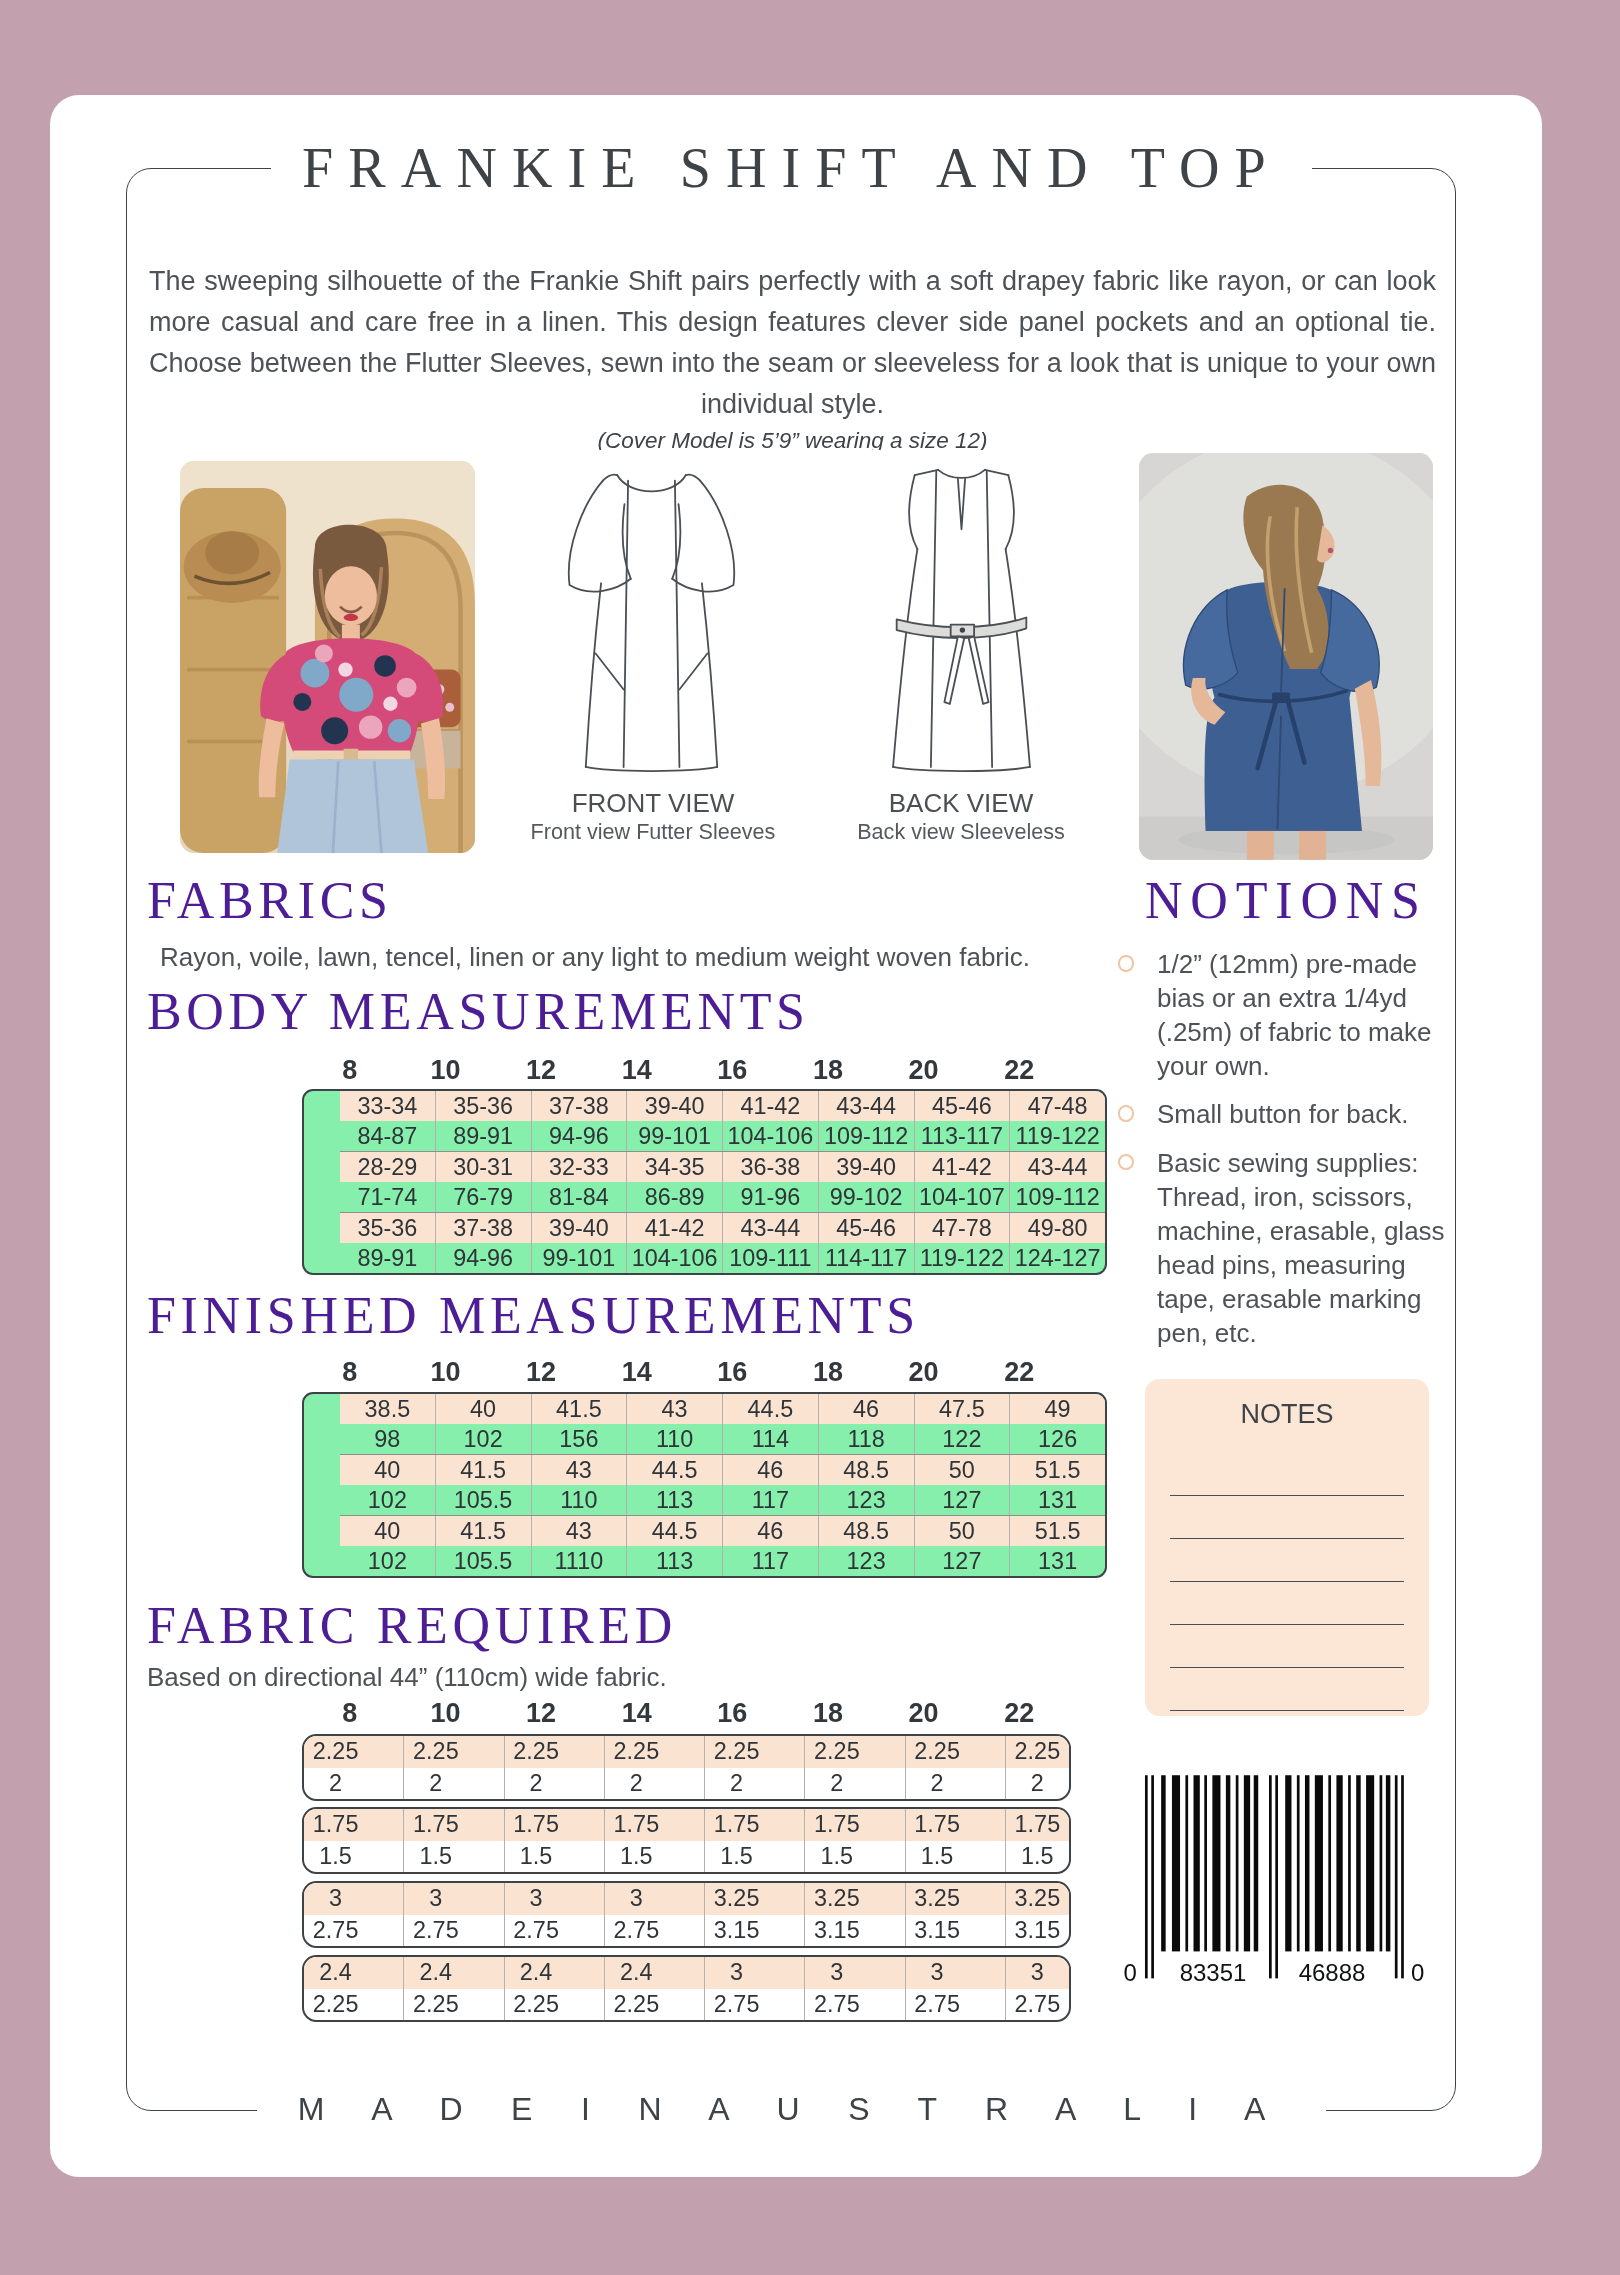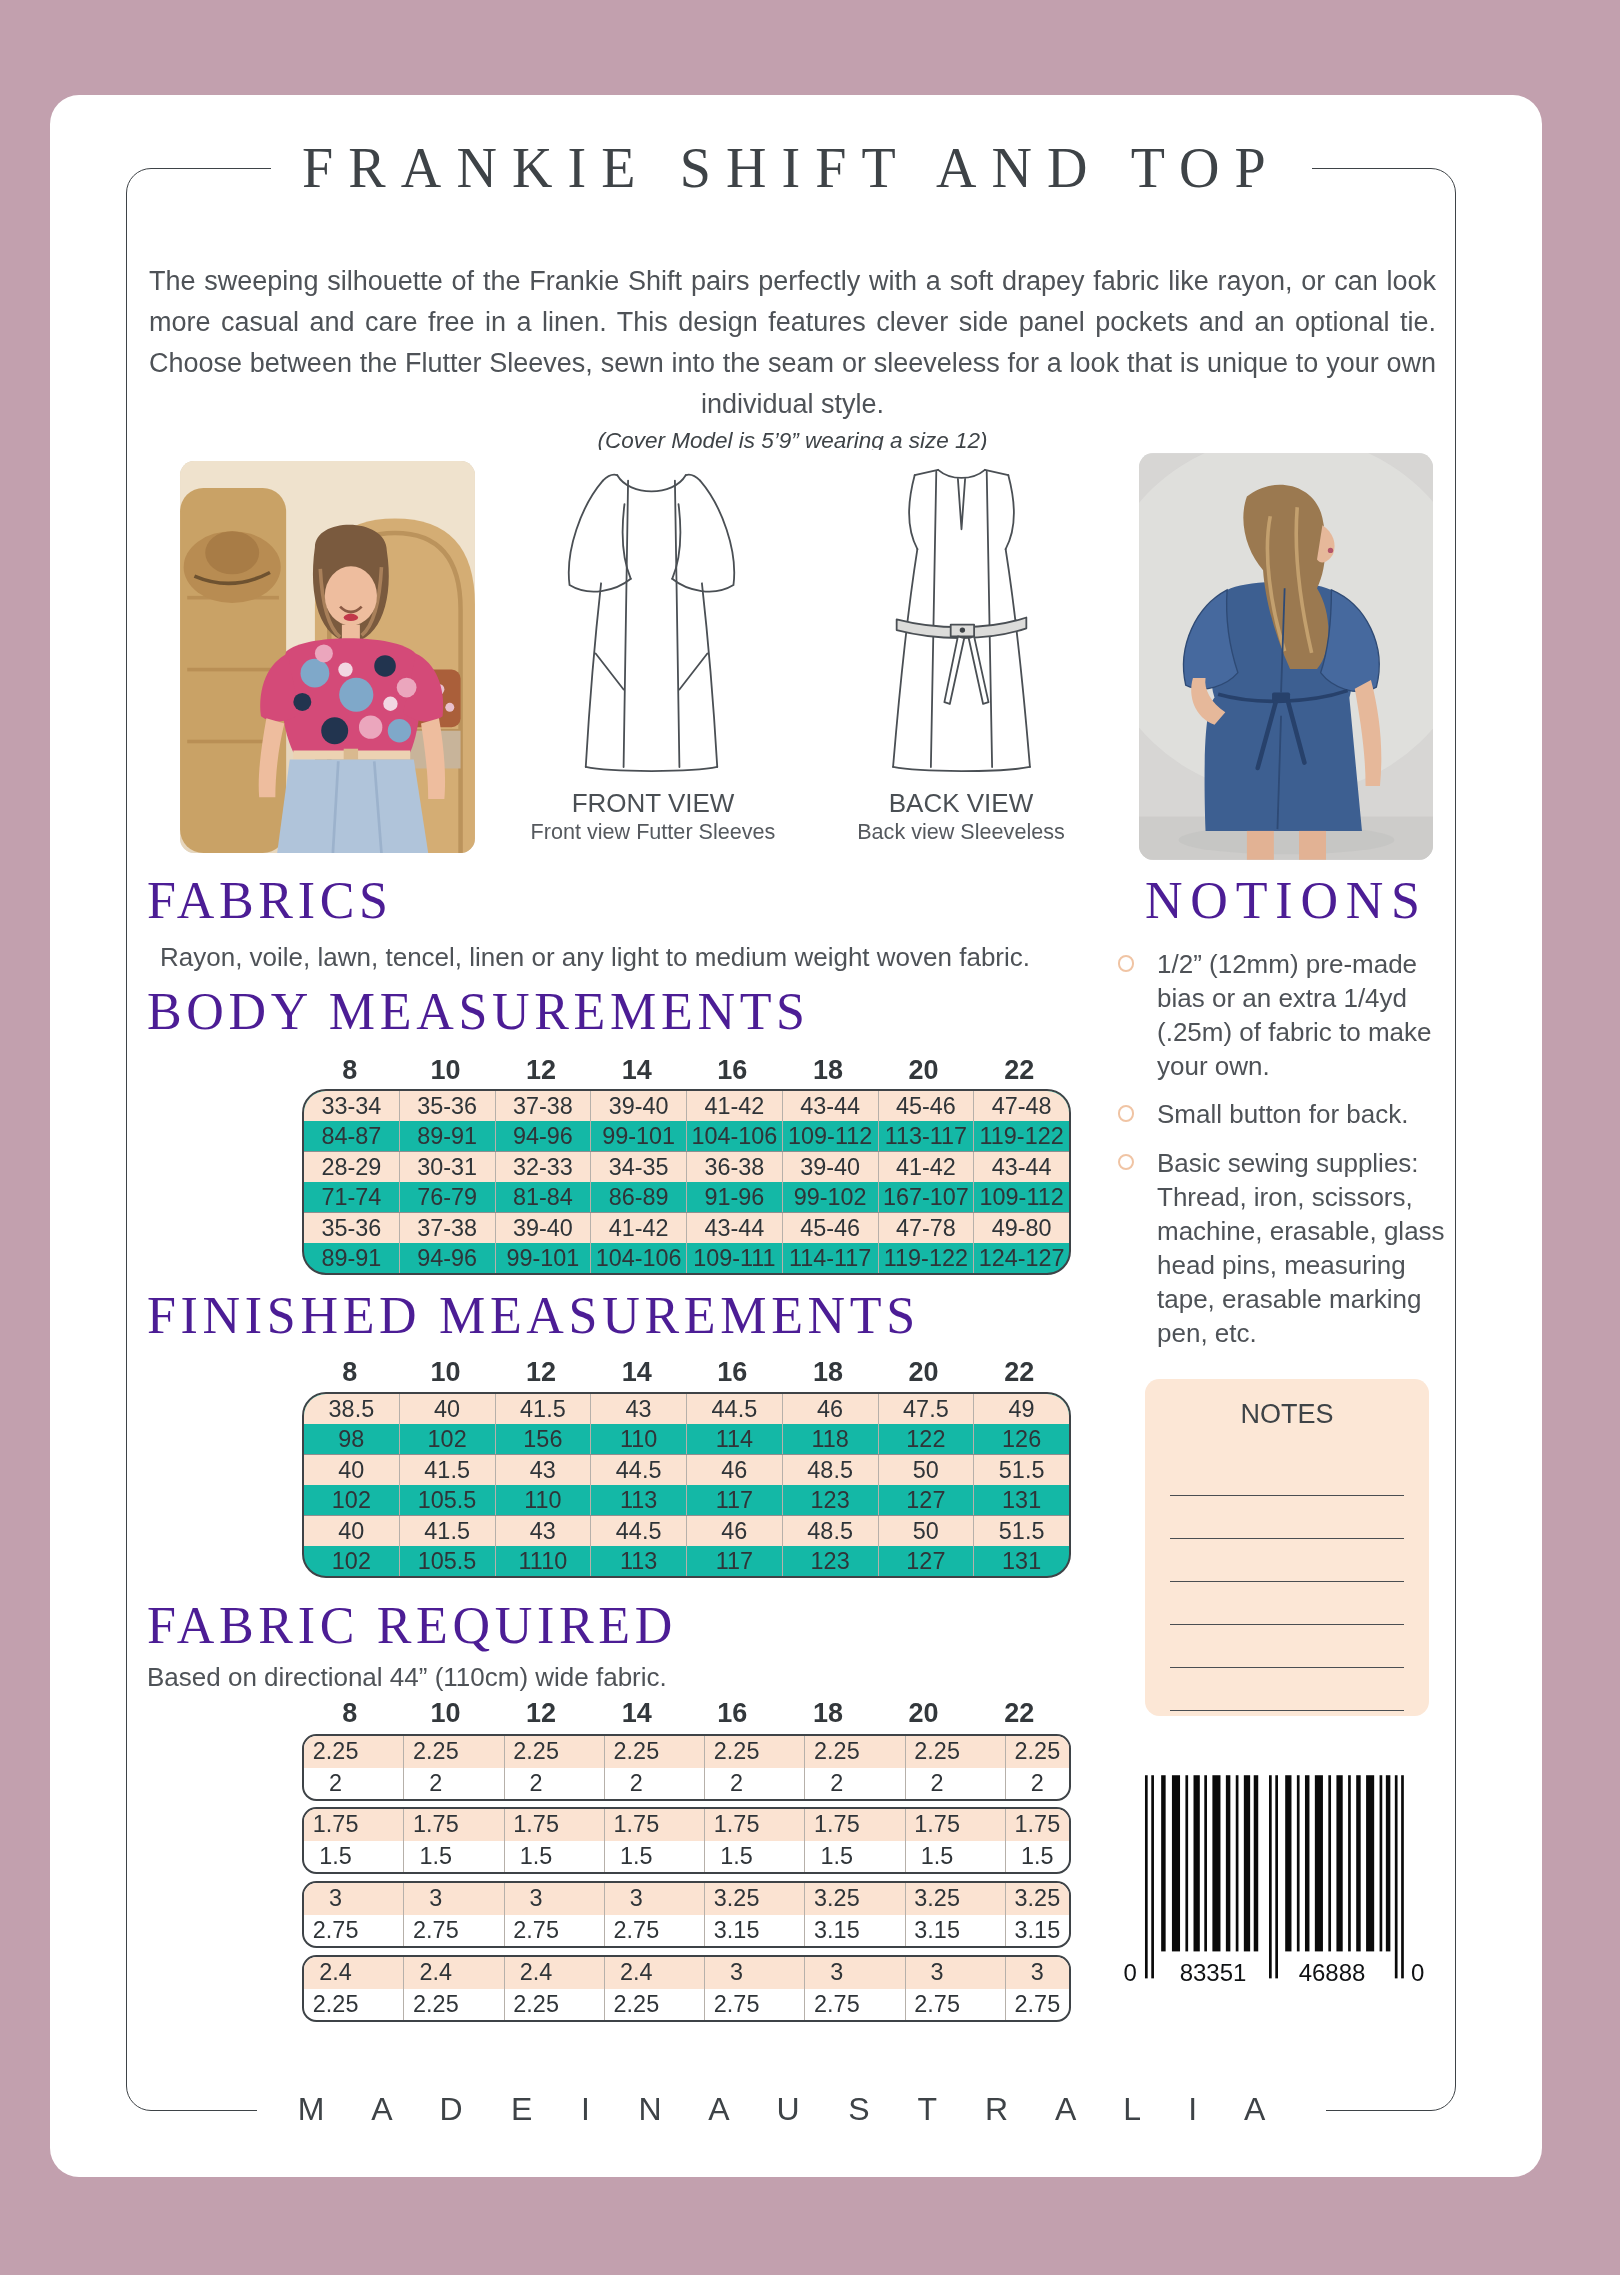--- a/index.html
+++ b/index.html
@@ -16,21 +16,21 @@
   .drawing{position:absolute;background:#fff;}
   #draw-front{left:547px;top:450px;width:209px;height:335px;}
   #draw-back{left:857px;top:450px;width:209px;height:335px;}
   .cap{position:absolute;width:270px;text-align:center;color:#4a4f54;}
   .cap.t{font-size:26px;}
   .cap.s{font-size:21.6px;color:#55595e;}
   .sh{position:absolute;margin:0;font-family:"Liberation Serif",serif;font-weight:400;font-size:52px;line-height:1;letter-spacing:0.09em;color:#4c1d95;white-space:nowrap;}
   .bodytext{position:absolute;margin:0;font-size:26px;color:#4e5257;}
   .sizes-row{position:absolute;left:302px;width:765px;display:flex;}
   .size-cell{flex:1;text-align:center;font-size:27px;font-weight:700;color:#33383c;}
-  .mtable{position:absolute;left:302px;width:765px;border:2.7px solid #3e4347;border-radius:24px;background:#14b8a6;overflow:hidden;}
+  .mtable{position:absolute;left:302px;width:765px;border:2.7px solid #3e4347;border-radius:11px;background:#86efac;overflow:hidden;padding-left:36px;}
   .mgroup{position:relative;}
   .mgroup + .mgroup{border-top:1.8px solid #8f8f8f;}
   .mrow{display:flex;height:30px;}
   .mrow.peach{background:#fbe3d2;}
   .cell{flex:1;text-align:center;font-size:23.4px;line-height:30px;color:#2f3438;}
   .mrow .cell + .cell{border-left:0.9px solid #b6b0aa;}
   .fbox{position:absolute;left:302px;width:765px;border:2.7px solid #3e4347;border-radius:14.4px;background:#fff;overflow:hidden;}
   .fbox .mrow{height:31.5px;gap:36px;}
   .fbox .cell{line-height:31.5px;font-size:23.4px;}
   .notions{position:absolute;left:1116px;top:875px;width:353px;}
@@ -239,21 +239,21 @@
           <div class="cell">41-42</div>
           <div class="cell">43-44</div>
         </div>
       <div class="mrow">
           <div class="cell">71-74</div>
           <div class="cell">76-79</div>
           <div class="cell">81-84</div>
           <div class="cell">86-89</div>
           <div class="cell">91-96</div>
           <div class="cell">99-102</div>
-          <div class="cell">167-107</div>
+          <div class="cell">104-107</div>
           <div class="cell">109-112</div>
         </div>
     </div>
     <div class="mgroup">
 
       <div class="mrow peach">
           <div class="cell">35-36</div>
           <div class="cell">37-38</div>
           <div class="cell">39-40</div>
           <div class="cell">41-42</div>

